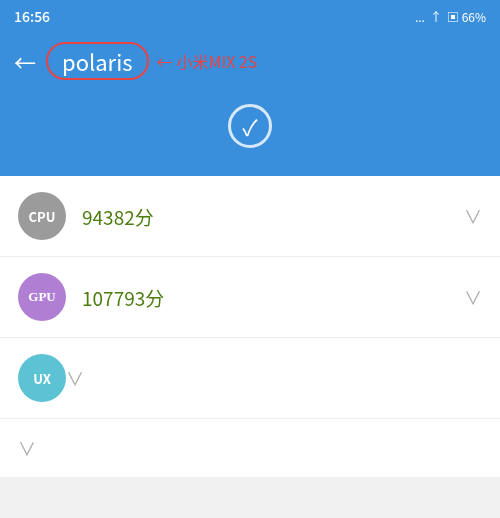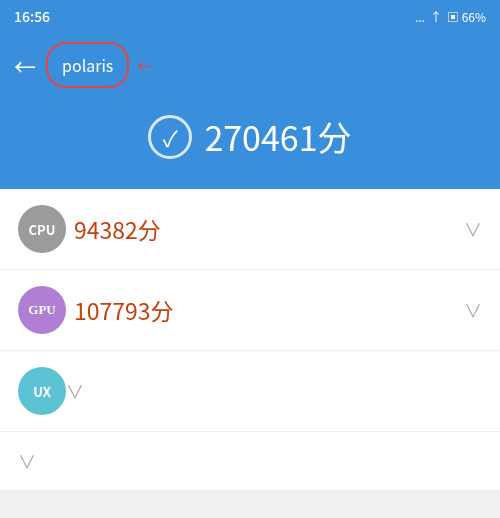--- a/index.html
+++ b/index.html
@@ -45,22 +45,22 @@
     .back-arrow {
       color: white;
       font-size: 22px;
       margin-right: 10px;
       line-height: 1;
     }
     .polaris-label {
       border: 2px solid #e84444;
       border-radius: 20px;
       color: white;
-      font-size: 16px;
-      padding: 9px 14px;
+      font-size: 22px;
+      padding: 1px 14px;
       background: transparent;
     }
     .xiaomi-label {
       color: #e84444;
       font-size: 16px;
       margin-left: 8px;
       display: flex;
       align-items: center;
       gap: 4px;
     }
@@ -118,23 +118,23 @@
       font-weight: bold;
       flex-shrink: 0;
     }
     .badge-cpu { background: #9b9b9b; }
     .badge-gpu { background: #b07fd4; font-family: Liberation Serif, serif; }
     .badge-ux  { background: #5bc3d4; }
     .badge-mem { background: #e8a843; }
 
     .item-score {
       flex: 1;
-      margin-left: 8px;
-      font-size: 23px;
-      color: #c2410c;
+      margin-left: 16px;
+      font-size: 19px;
+      color: #4d7c0f;
     }
     .chevron {
       color: #aaa;
       font-size: 18px;
     }
   </style>
 </head>
 <body>
 
 <div class="status-bar">
@@ -144,29 +144,29 @@
     <span>↑</span>
     <span>▣ 66%</span>
   </div>
 </div>
 
 <div class="header">
   <span class="back-arrow">←</span>
   <span class="polaris-label">polaris</span>
   <div class="xiaomi-label">
     <span>←</span>
+    <span>小米MIX 2S</span>
   </div>
 </div>
 
 <div class="score-section">
   <div class="score-row">
     <div class="check-circle">
       <span>✓</span>
     </div>
-    <span class="total-score">270461分</span>
   </div>
 </div>
 
 <div class="list" id="score-list">
 <div class="list-item">
       <div class="badge badge-cpu">CPU</div>
       <span class="item-score">94382分</span>
       <span class="chevron">∨</span>
     </div>
     <div class="list-item">

